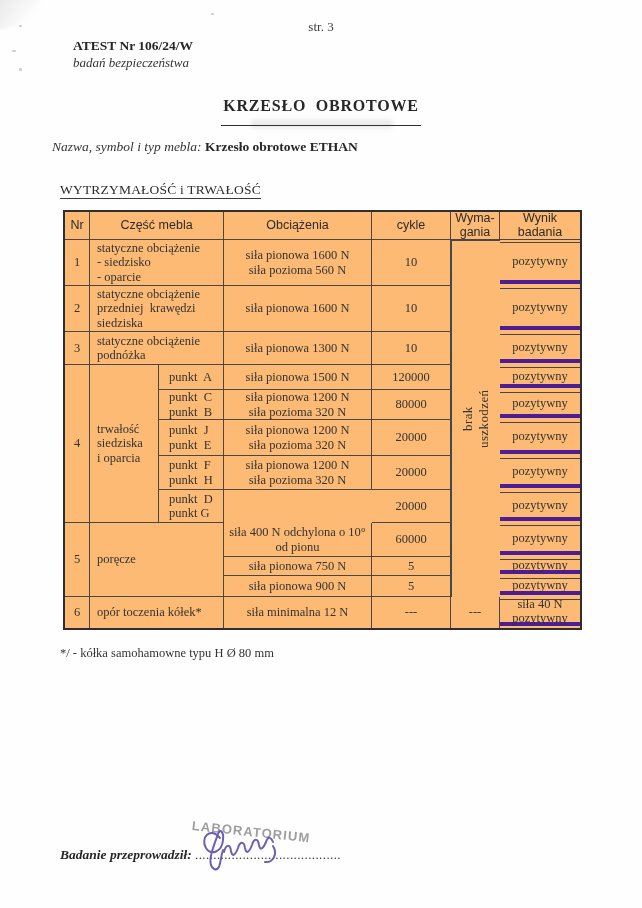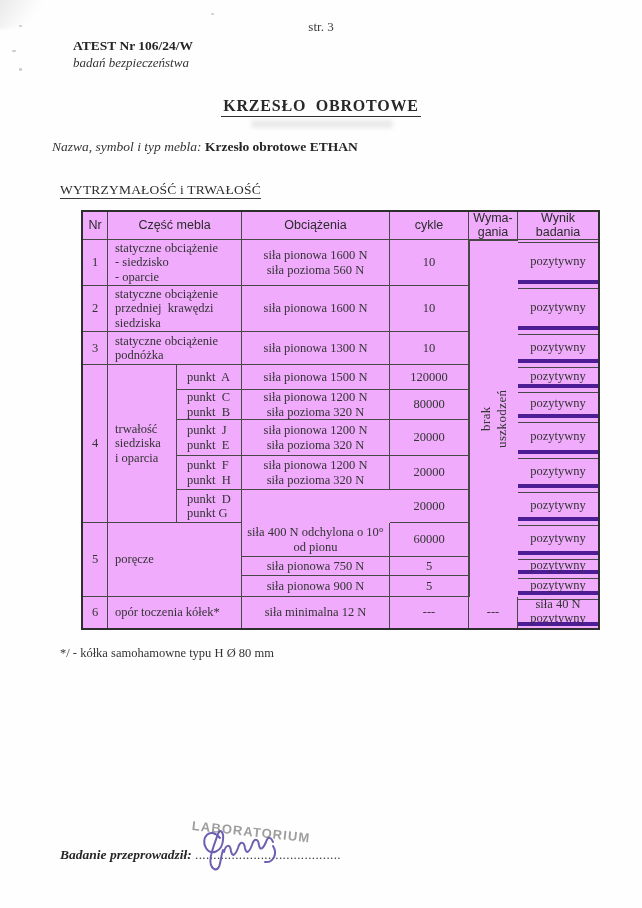--- a/index.html
+++ b/index.html
@@ -21,31 +21,31 @@
     background:#c4c4c4; opacity:.35; filter:blur(2px); border-radius:3px; }
 
   .page-number { position:absolute; left:0; top:19px; width:642px; text-align:center;
     font-size:13px; color:#3b3b3b; }
   .atest { position:absolute; left:65px; top:38px;margin-left:8px; }
   .atest-nr { font-weight:bold; font-size:13.5px; color:#262626; }
   .atest-sub { font-style:italic; font-size:13px; margin-top:1px; color:#333; }
 
   .title-wrap { position:absolute; left:0; top:97px; width:642px; text-align:center; }
   .title { display:inline-block; font-weight:bold; font-size:16px; letter-spacing:.8px;
-    color:#282828; border-bottom:1.6px solid #2f2f2f; padding:0 2px 1px; white-space:pre; }
+    color:#282828; border-bottom:1.6px solid #2f2f2f; padding:0 2px 10px; white-space:pre; }
 
   .name-line { position:absolute; left:52px; top:139px; font-size:13.5px; }
   .name-label { font-style:italic; color:#333; }
   .name-value { font-weight:bold; color:#262626; }
 
   .section { position:absolute; left:60px; top:182px; font-size:13.5px; }
   .section-h { color:#2d2d2d; letter-spacing:.2px; border-bottom:1px solid #3a3a3a; padding-bottom:1px; }
 
   
-  .ttable { position:absolute; left:81px; top:210px; background:#f0abfc;
+  .ttable { position:absolute; left:63px; top:210px; background:#fdba74;
     display:grid;
     grid-template-columns:25px 69px 65px 148px 79px 49px 80px;
     grid-template-rows:28px 46px 46px 33px 25px 30px 36px 34px 33px 34px 19px 21px 31px;
     border:2px solid #2e2e2e; }
   .c { display:flex; align-items:center; justify-content:center;
     font-size:12.5px; line-height:1.16; text-align:center; white-space:pre-wrap; color:#333; }
   .br { border-right:1px solid #474747; }
   .bb { border-bottom:1px solid #474747; }
   .left { justify-content:flex-start; text-align:left; padding-left:7px; }
   .pt { padding-left:10px; }

